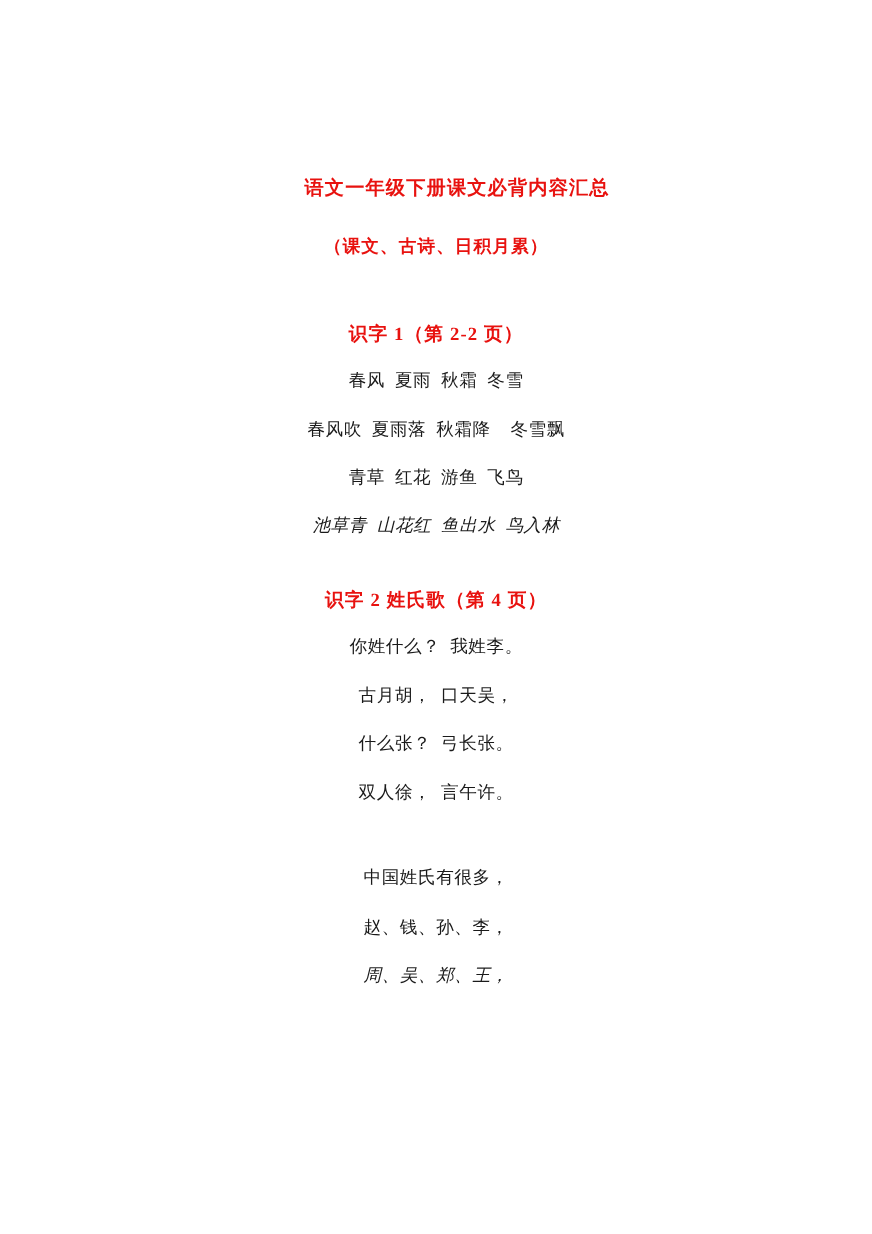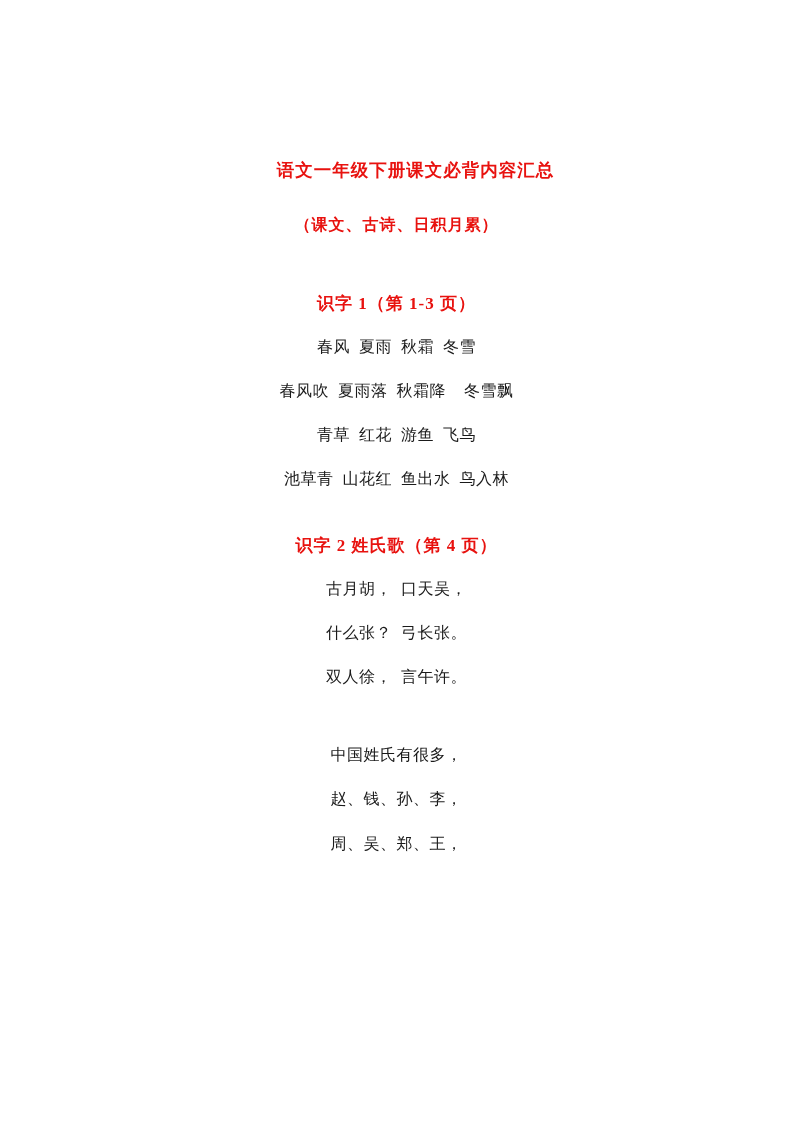--- a/index.html
+++ b/index.html
@@ -57,20 +57,21 @@
   .verse-line {
     color: #1a1a1a;
     font-size: 16px;
     line-height: 1.2;
     letter-spacing: 0.5px;
     margin: 0 0 25px 0;
     white-space: pre;
   }
   .verse-line.last {
     margin-bottom: 0;
+    font-style: italic;
   }
   .section {
     margin: 0;
   }
   .section.gap-before {
     margin-top: 48px;
   }
   .blank-line {
     height: 34px;
   }
@@ -81,32 +82,33 @@
 </head>
 <body>
 
 <div class="page">
   <div class="content">
 
     <div class="doc-title">语文一年级下册课文必背内容汇总</div>
     <div class="doc-subtitle">（课文、古诗、日积月累）</div>
 
     <div class="section">
-      <div class="section-heading">识字 1（第 1-3 页）</div>
+      <div class="section-heading">识字 1（第 2-2 页）</div>
       <div class="sec-body">
         <div class="verse-line">春风  夏雨  秋霜  冬雪</div>
         <div class="verse-line">春风吹  夏雨落  秋霜降    冬雪飘</div>
         <div class="verse-line">青草  红花  游鱼  飞鸟</div>
         <div class="verse-line last">池草青  山花红  鱼出水  鸟入林</div>
       </div>
     </div>
 
     <div class="section gap-before">
       <div class="section-heading">识字 2  姓氏歌（第 4 页）</div>
       <div class="sec-body">
+        <div class="verse-line">你姓什么？  我姓李。</div>
         <div class="verse-line">古月胡，  口天吴，</div>
         <div class="verse-line">什么张？  弓长张。</div>
         <div class="verse-line">双人徐，  言午许。</div>
         <div class="blank-line"></div>
         <div class="verse-line">中国姓氏有很多，</div>
         <div class="verse-line">赵、钱、孙、李，</div>
         <div class="verse-line last">周、吴、郑、王，</div>
       </div>
     </div>
 

